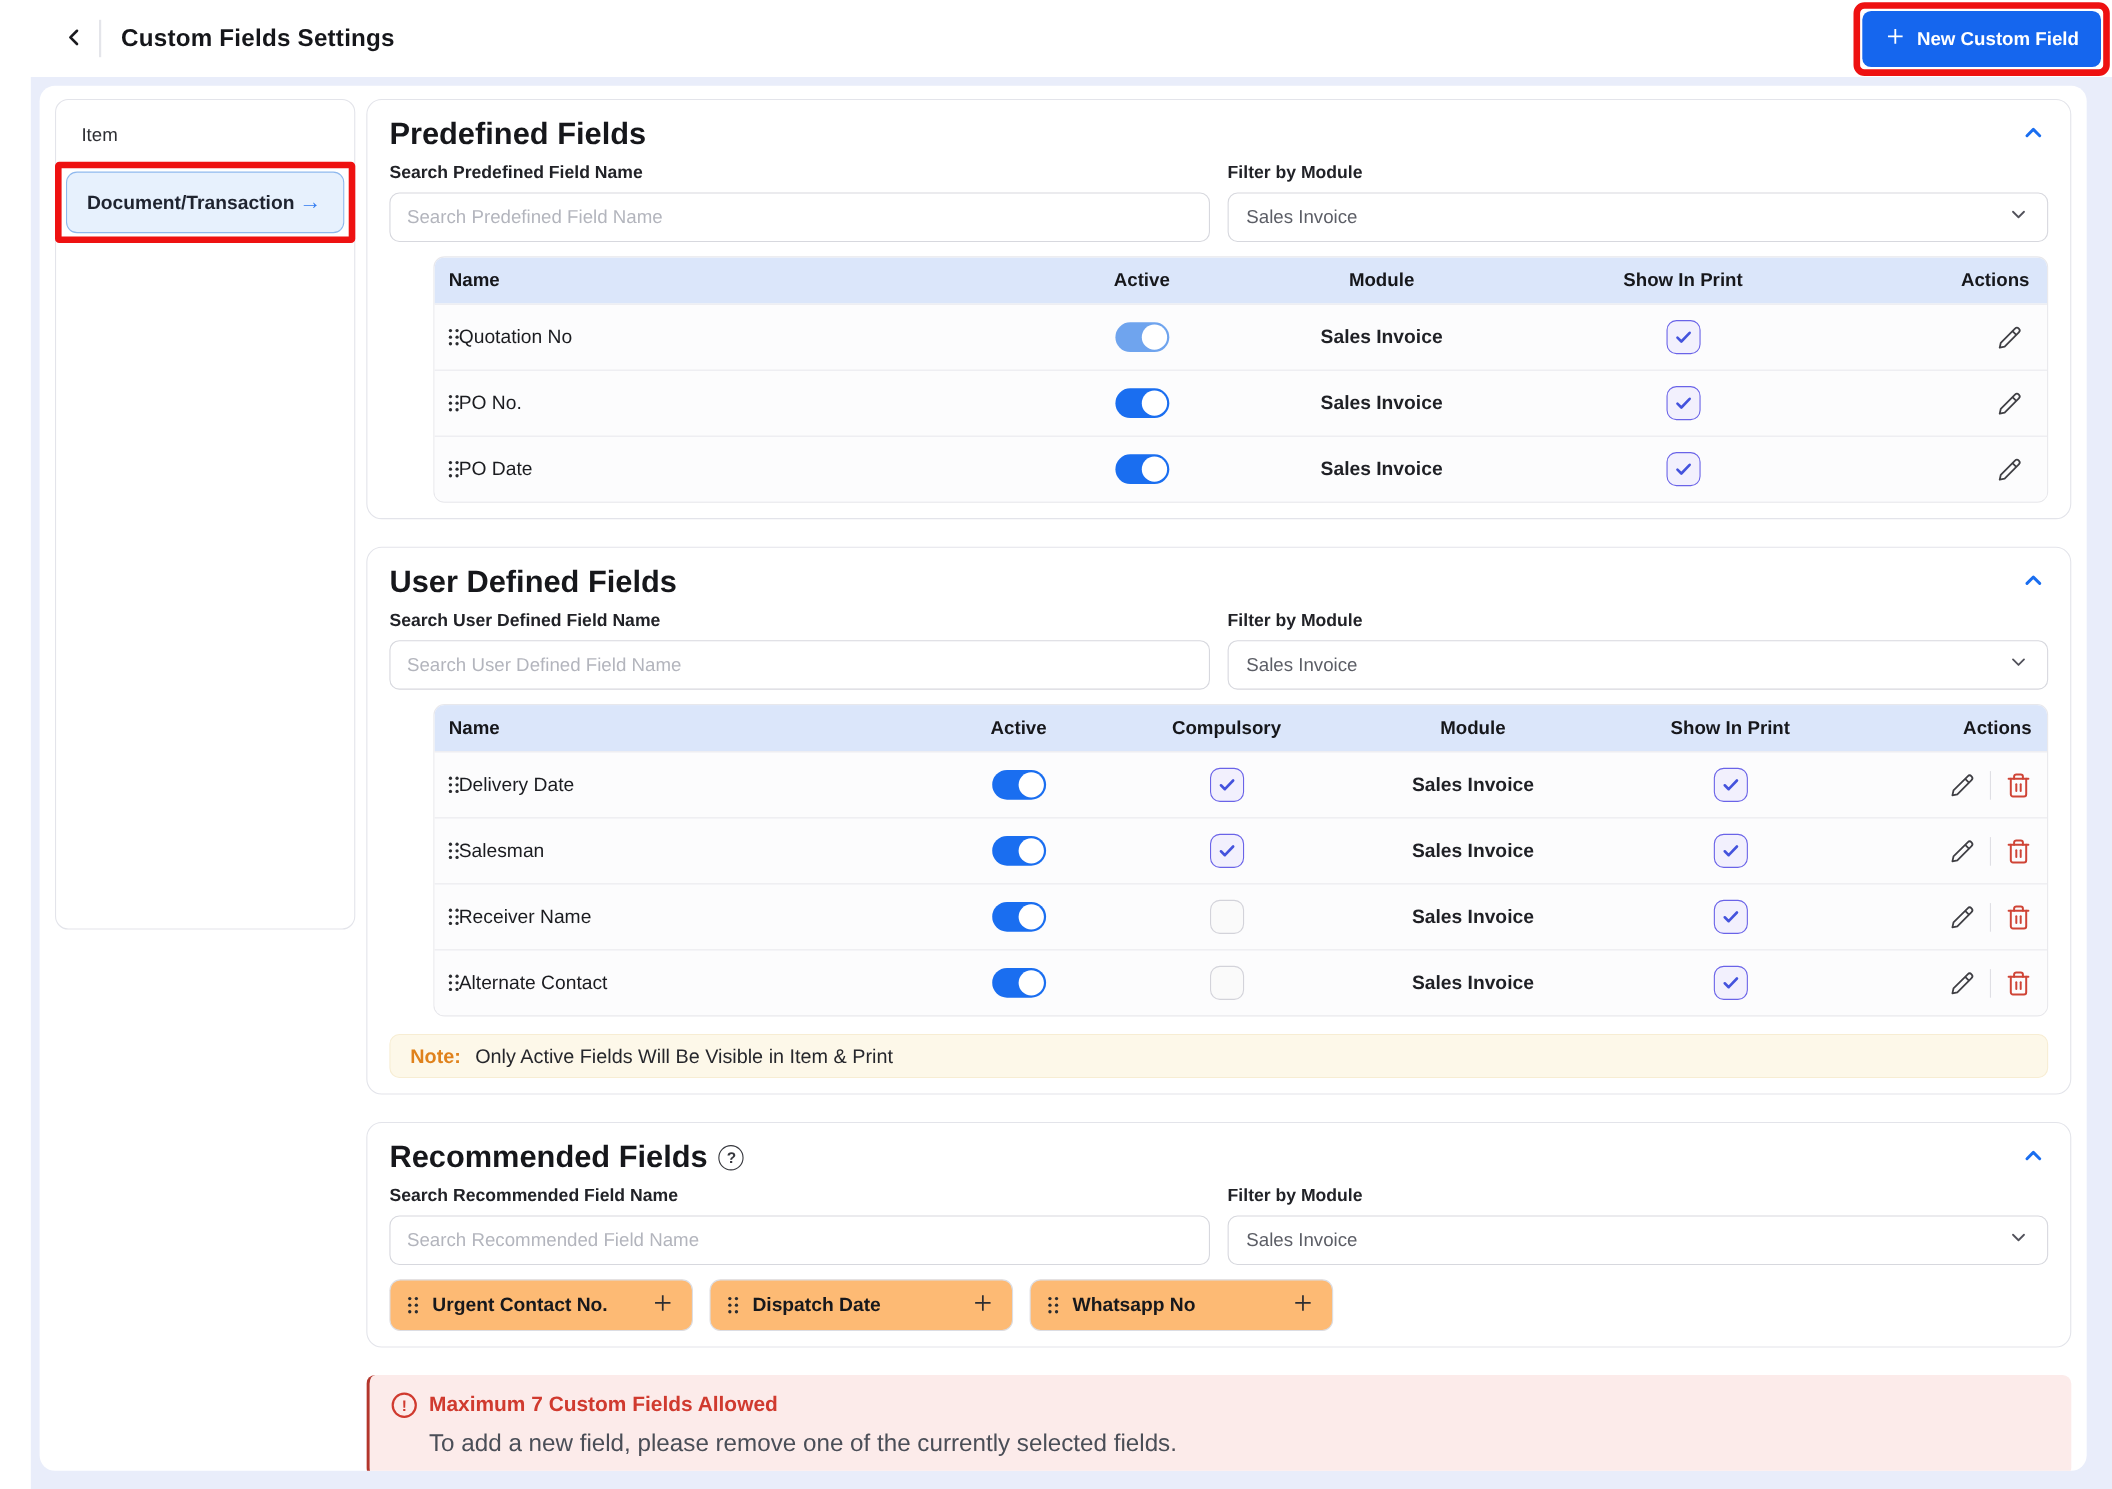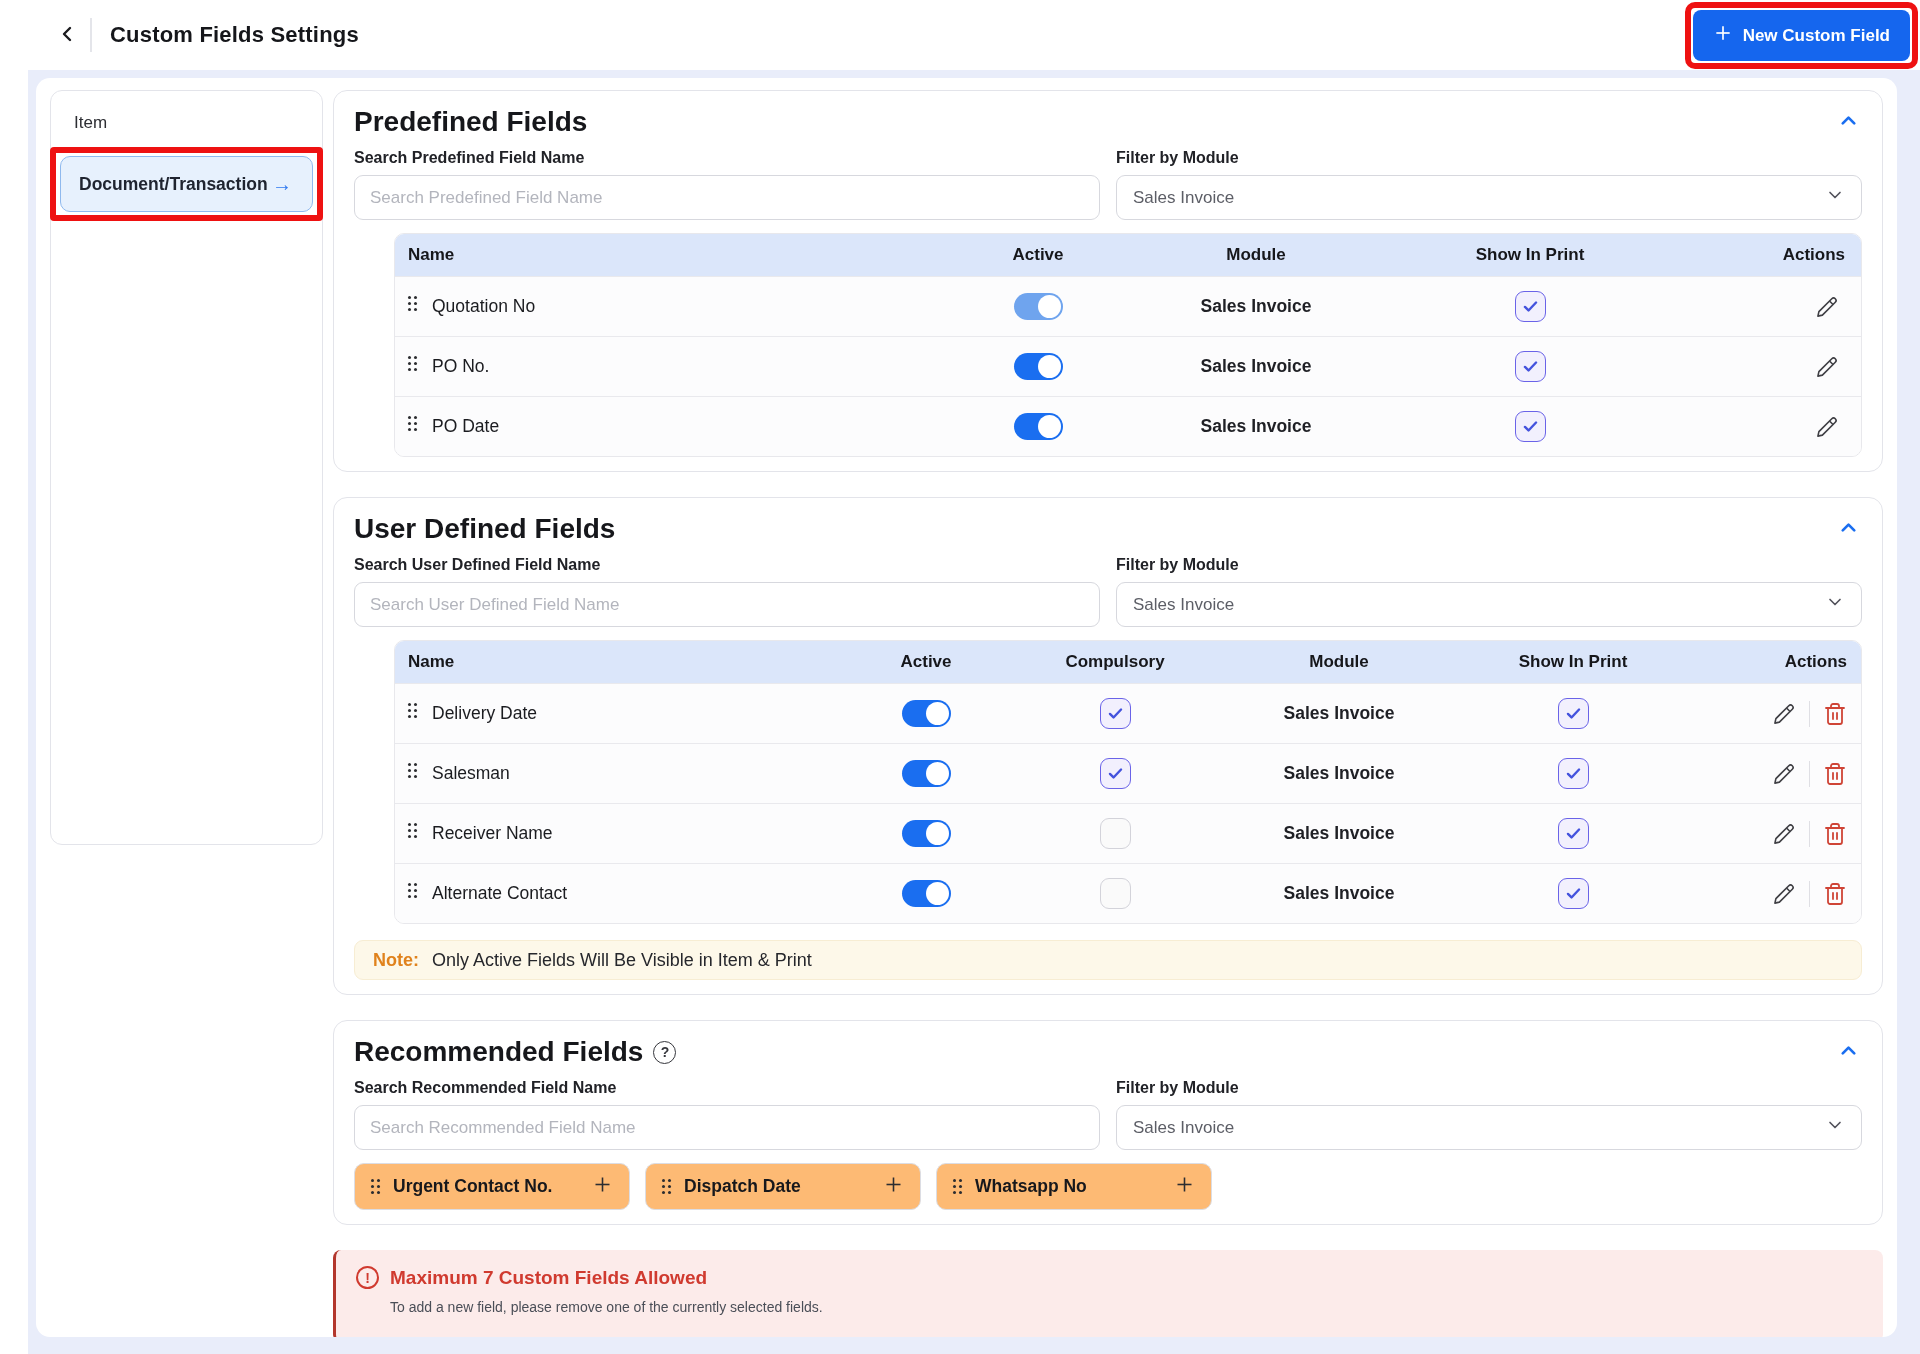--- a/index.html
+++ b/index.html
@@ -49,21 +49,21 @@
   .text-input::placeholder { color:#b3b5bd; }
   .select { width:100%; height:45px; border:1px solid #d7d8de; border-radius:9px; padding:0 16px;
     display:flex; align-items:center; justify-content:space-between; font-size:17px; color:#5c5e66; background:#fff; cursor:pointer; }
 
   
   .table { border:1px solid #e8e8ec; border-radius:10px; overflow:hidden;margin-left:40px; }
   .thead { display:grid; align-items:center; background:#dbe6fa; height:42px; font-size:17px; font-weight:700; color:#16171b; }
   .trow  { display:grid; align-items:center; height:60px; background:#fcfcfd; border-top:1px solid #e9e9ed; font-size:17.5px; }
   .grid-pre { grid-template-columns: minmax(0,1fr) 180px 256px 292px 185px; }
   .grid-ud  { grid-template-columns: minmax(0,1fr) 180px 198px 250px 218px 179px; }
-  .c-name { padding-left:13px; display:flex; align-items:flex-start; gap:15px; color:#1b1c20; }
+  .c-name { padding-left:13px; display:flex; align-items:center; color:#1b1c20; }
   .c-center { justify-self:center; text-align:center; }
   .c-right-pre { justify-self:end; padding-right:22px; }
   .c-right-ud { justify-self:end; padding-right:14px; display:flex; align-items:center; gap:13px; }
   .module-txt { font-weight:600; color:#1f2025; }
   .th-name { padding-left:13px; }
   .th-right { justify-self:end; padding-right:14px; }
   .th-right-pre { justify-self:end; padding-right:16px; }
 
   .drag-handle { width:9px; height:16px; position:relative; flex:none; cursor:grab; }
   .drag-handle::before { content:""; position:absolute; left:0; top:0; width:3.2px; height:3.2px; border-radius:50%; background:#2b2c30;
@@ -94,21 +94,21 @@
   .chips { display:flex; gap:15px; }
   .chip { width:276px; height:47px; border:1px solid #dcdde3; border-radius:10px; background:#fdba74;
     display:flex; align-items:center; gap:13px; padding:0 16px; font-size:17.5px; font-weight:600; color:#17181c; cursor:pointer; }
   .chip .chip-plus { margin-left:auto; }
 
   
   .error { height:92px; background:#fcebea; border-left:3px solid #b3362c; border-radius:8px; padding:16px 0 0 20px; margin-bottom:0; }
   .error-title-row { display:flex; align-items:center; gap:11px; color:#d03a2f; font-weight:700; font-size:19px; }
   .error-icon { width:23px; height:23px; border:2px solid #d03a2f; border-radius:50%; display:inline-flex; flex:none;
     align-items:center; justify-content:center; font-size:14px; font-weight:700; color:#d03a2f; }
-  .error-msg { margin:10px 0 0 34px; color:#4a4e57; font-size:14px; }
+  .error-msg { margin:10px 0 0 34px; color:#4a4e57; font-size:22px; }
 </style>
 </head>
 <body>
 
 <div class="page">
 
   <div class="hdr">
     <button class="back-btn">
       <span>
         <svg width="24" height="24" viewBox="0 0 24 24" fill="none">

